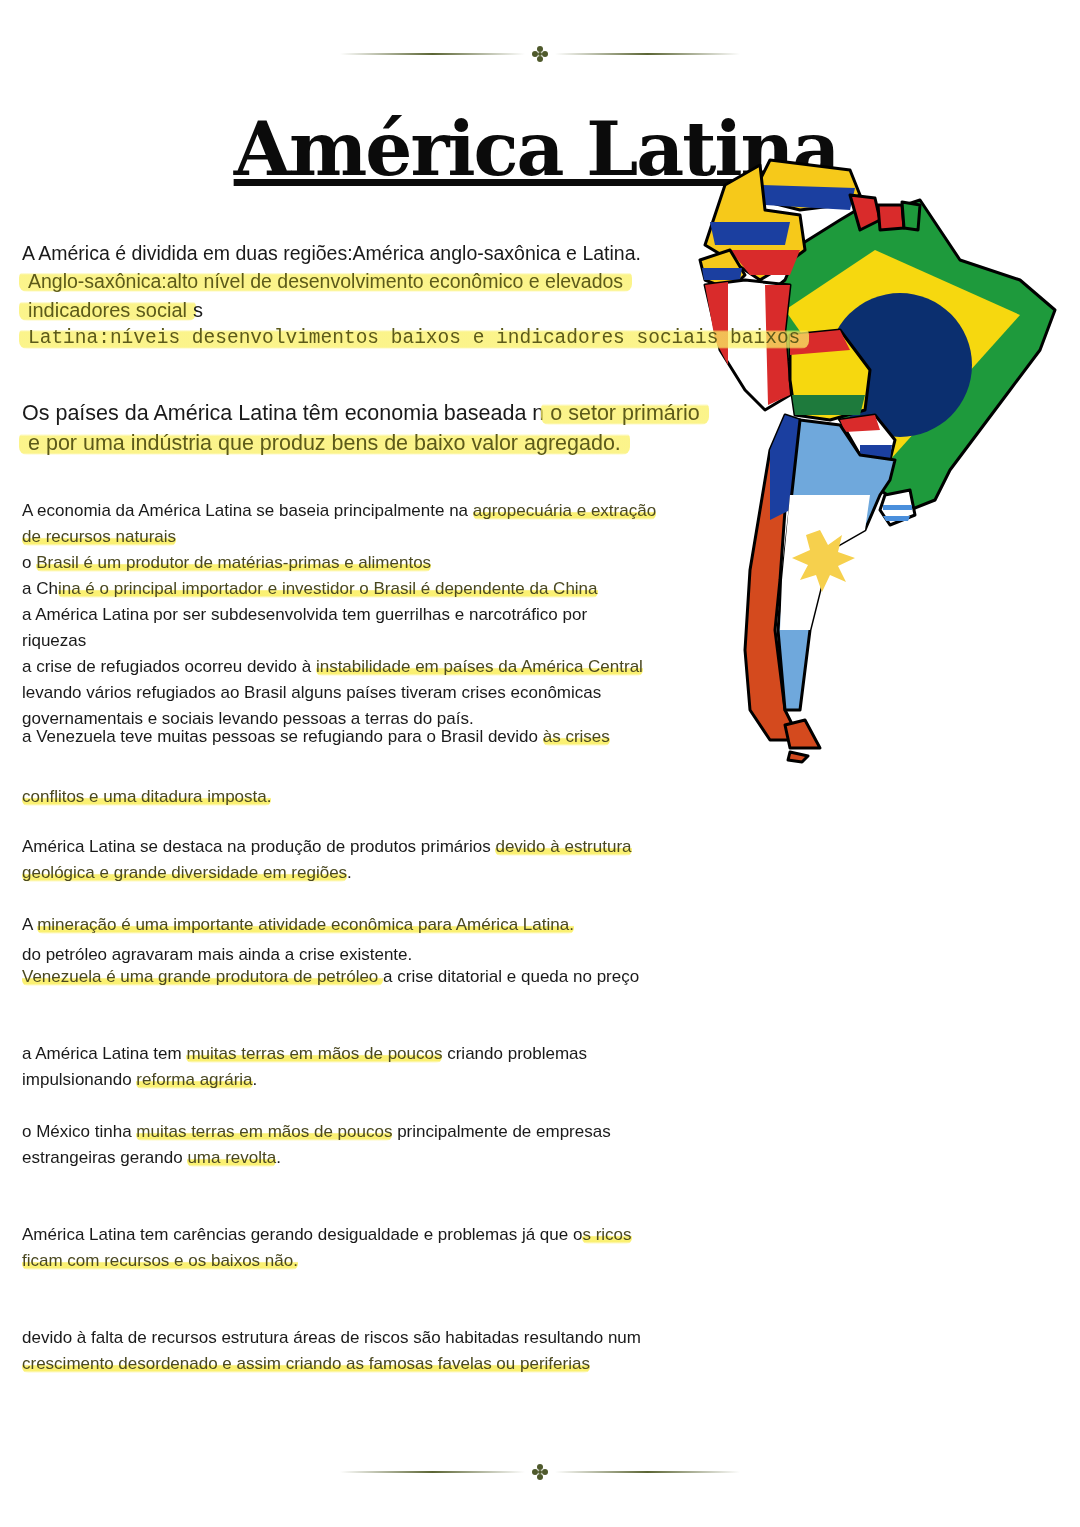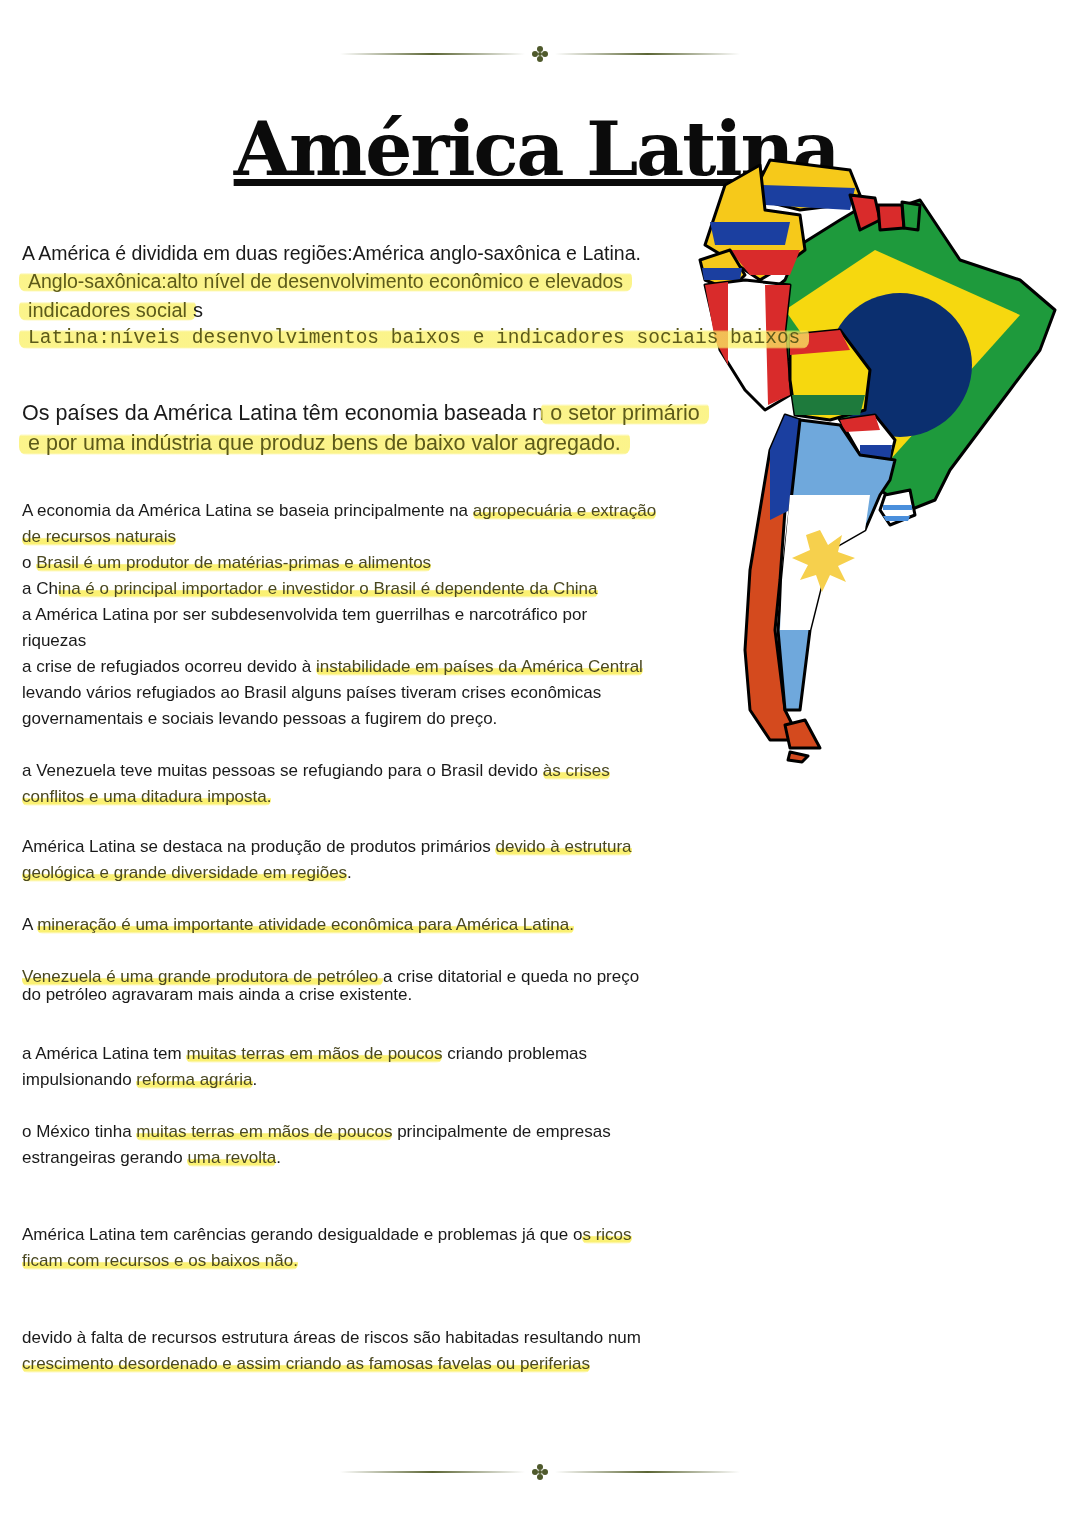--- a/index.html
+++ b/index.html
@@ -103,32 +103,32 @@
 <div class="txt big" style="top:428px;"><span class="hl">e por uma indústria que produz bens de baixo valor agregado.</span></div>
 
 <div class="txt" style="top:498px;"><span>A economia da América Latina se baseia principalmente na </span><span class="hlu">agropecuária e extração</span></div>
 <div class="txt" style="top:524px;"><span class="hlu">de recursos naturais</span></div>
 <div class="txt" style="top:550px;"><span> o </span><span class="hlu">Brasil é um produtor de matérias-primas e alimentos</span></div>
 <div class="txt" style="top:576px;"><span> a Ch</span><span class="hlu">ina é o principal importador e investidor o Brasil é dependente da China</span></div>
 <div class="txt" style="top:602px;"><span> a América Latina por ser subdesenvolvida tem guerrilhas e narcotráfico por</span></div>
 <div class="txt" style="top:628px;"><span>riquezas</span></div>
 <div class="txt" style="top:654px;"><span> a crise de refugiados ocorreu devido à </span><span class="hlu">instabilidade em países da América Central</span></div>
 <div class="txt" style="top:680px;"><span>levando vários refugiados ao Brasil alguns países tiveram crises econômicas</span></div>
-<div class="txt" style="top:706px;"><span>governamentais e sociais levando pessoas a fugirem do preço.</span></div>
+<div class="txt" style="top:706px;"><span>governamentais e sociais levando pessoas a terras do país.</span></div>
 
-<div class="txt" style="top:758px;"><span> a Venezuela teve muitas pessoas se refugiando para o Brasil devido </span><span class="hlu">às crises</span></div>
+<div class="txt" style="top:724px;"><span> a Venezuela teve muitas pessoas se refugiando para o Brasil devido </span><span class="hlu">às crises</span></div>
 <div class="txt" style="top:784px;"><span class="hlu">conflitos e uma ditadura imposta.</span></div>
 
 <div class="txt" style="top:834px;"><span> América Latina se destaca na produção de produtos primários </span><span class="hlu">devido à estrutura</span></div>
 <div class="txt" style="top:860px;"><span class="hlu">geológica e grande diversidade em regiões</span><span>.</span></div>
 
 <div class="txt" style="top:912px;"><span> A </span><span class="hlu">mineração é uma importante atividade econômica para América Latina.</span></div>
 
 <div class="txt" style="top:964px;"><span class="hlu"> Venezuela é uma grande produtora de petróleo </span><span>a crise ditatorial e queda no preço</span></div>
-<div class="txt" style="top:982px;"><span>do petróleo agravaram mais ainda a crise existente.</span></div>
+<div class="txt" style="top:942px;"><span>do petróleo agravaram mais ainda a crise existente.</span></div>
 
 <div class="txt" style="top:1041px;"><span> a América Latina tem </span><span class="hlu">muitas terras em mãos de poucos</span><span> criando problemas</span></div>
 <div class="txt" style="top:1067px;"><span>impulsionando </span><span class="hlu">reforma agrária</span><span>.</span></div>
 
 <div class="txt" style="top:1119px;"><span> o México tinha </span><span class="hlu">muitas terras em mãos de poucos</span><span> principalmente de empresas</span></div>
 <div class="txt" style="top:1145px;"><span>estrangeiras gerando </span><span class="hlu">uma revolta</span><span>.</span></div>
 
 <div class="txt" style="top:1222px;"><span> América Latina tem carências gerando desigualdade e problemas já que o</span><span class="hlu">s ricos</span></div>
 <div class="txt" style="top:1248px;"><span class="hlu">ficam com recursos e os baixos não.</span></div>
 

